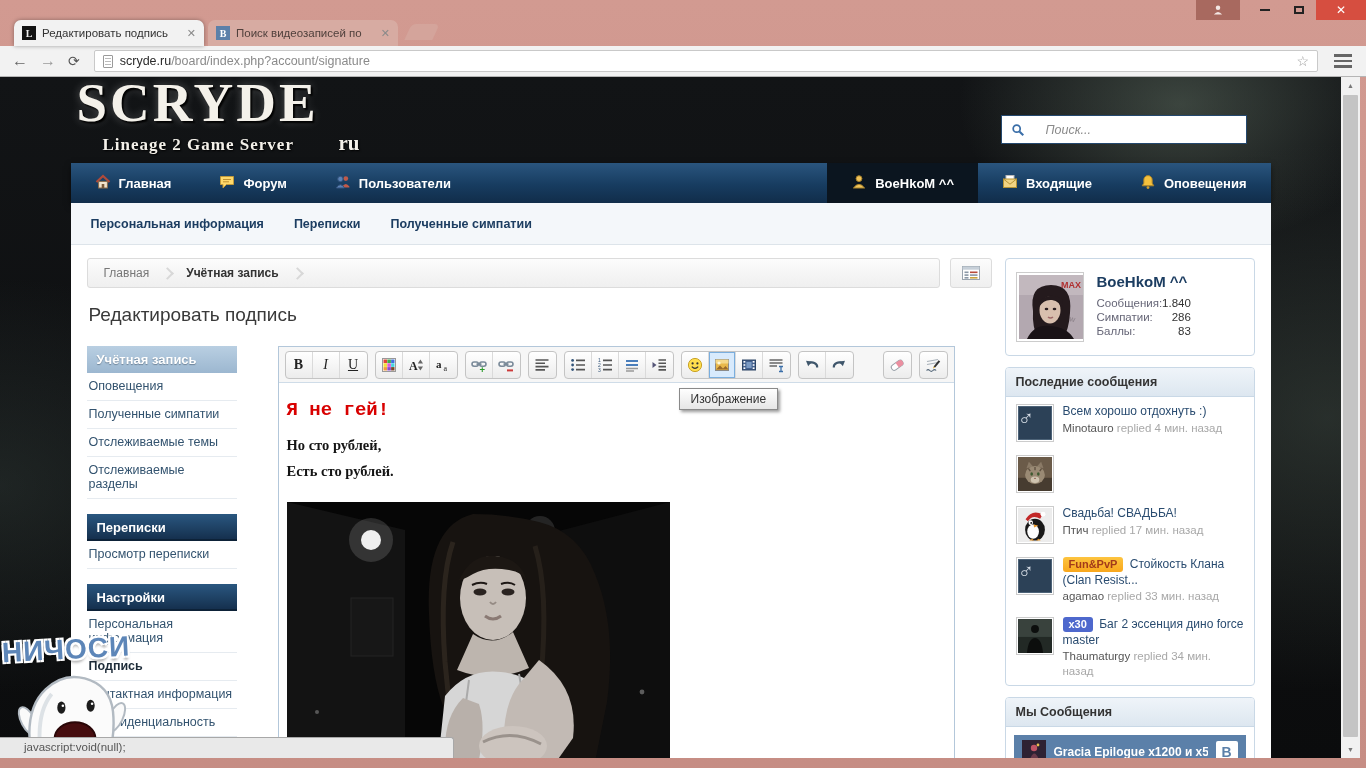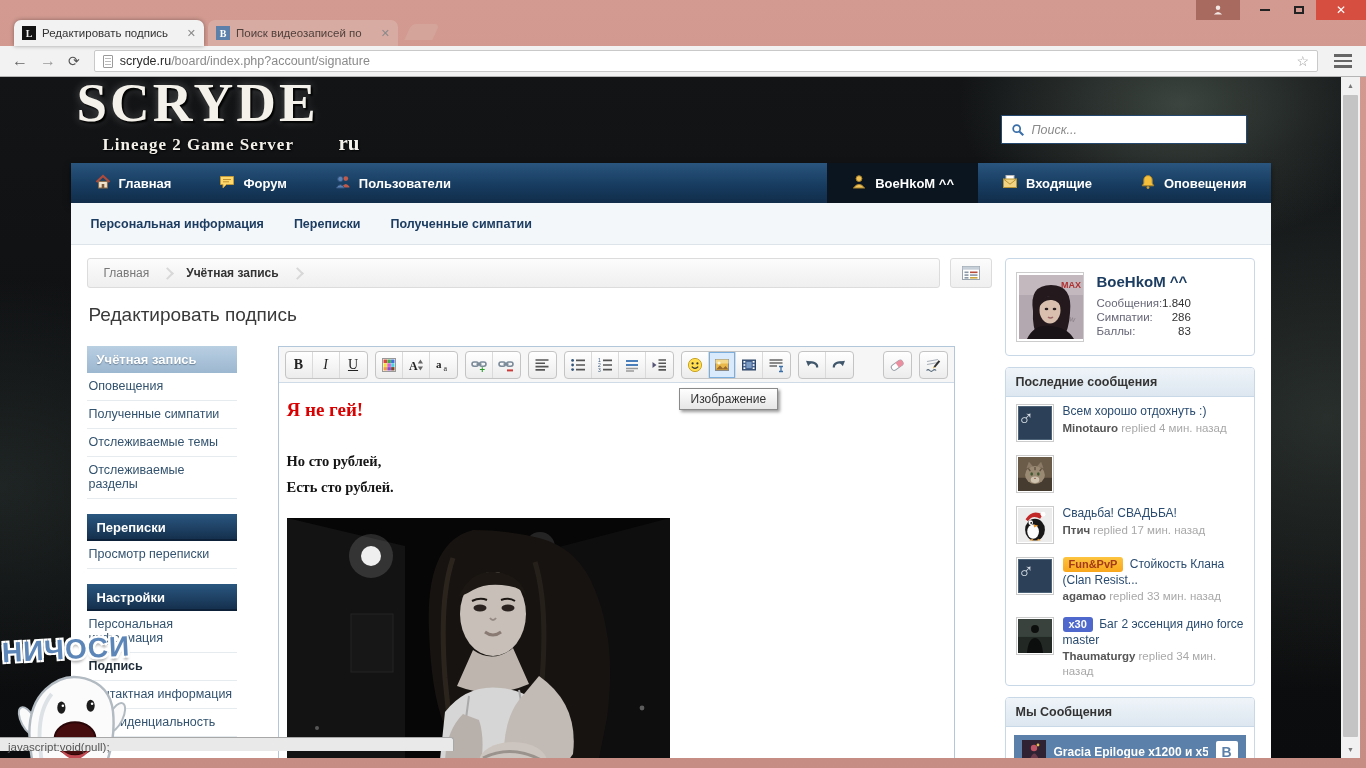--- a/index.html
+++ b/index.html
@@ -64,21 +64,21 @@
   
   .banner { height:86px; position:relative; }
   .logo { position:absolute; left:6px; top:-2px; color:#f4f1ea; }
   .logo-main { font-family:"Liberation Serif",serif; font-weight:bold; font-size:55px; line-height:56px; letter-spacing:3px;
                text-shadow:2px 2px 2px #000, 0 0 10px rgba(255,255,255,.28); }
   .logo-sub { font-family:"Liberation Serif",serif; font-weight:bold; font-size:17px; margin:-6px 0 0 26px;
               letter-spacing:1px; text-shadow:1px 1px 2px #000; display:inline-block; }
   .logo-suffix { font-family:"Liberation Serif",serif; font-weight:bold; font-size:21px; margin-left:40px;
                  text-shadow:1px 1px 2px #000; }
   .searchbox { position:absolute; right:24px; top:38px; width:246px; height:29px; background:#fff;
-               border:1px solid #24486e; display:flex; align-items:center; padding:0 9px; gap:7px; }
+               border:1px solid #24486e; display:flex; align-items:center; padding:0 9px; gap:21px; }
   .searchbox svg { width:14px; height:14px; flex:none; }
   .searchbox input { border:none; outline:none; flex:1; font-style:italic; font-size:12.5px; color:#555;
                      font-family:"Liberation Sans",sans-serif; }
   .searchbox input::placeholder { color:#8a8a8a; }
 
   
   .navbar { height:40px; background:linear-gradient(#2a557e,#173c60 55%,#112d4a); display:flex; align-items:stretch;
             color:#fff; font-weight:bold; font-size:13px; box-shadow:0 3px 6px rgba(0,0,0,.5); }
   .nav-item { display:flex; align-items:center; gap:8px; padding:0 24px; white-space:nowrap; }
   .nav-item svg { width:16px; height:16px; }
@@ -121,21 +121,21 @@
   .tb-btn { width:27px; height:26px; display:flex; align-items:center; justify-content:center; border-right:1px solid #dadada; }
   .tb-btn:last-child { border-right:none; }
   .tb-btn svg { width:16px; height:16px; }
   .tb-btn.active { background:#d8eafc; box-shadow:inset 0 0 0 1px #7aaede; }
   .tb-right { margin-left:auto; display:flex; gap:7px; }
   .tb-text { font-family:"Liberation Serif",serif; font-size:14px; color:#222; }
   .tooltip { position:absolute; left:400px; top:41px; background:linear-gradient(#fefefe,#e6e6e6);
              border:1px solid #8a8a8a; box-shadow:2px 2px 3px rgba(0,0,0,.4); padding:3px 11px;
              font-size:12px; color:#333; white-space:nowrap; z-index:8; }
   .ed-content { padding:12px 8px; min-height:420px; }
-  .sig-heading { font-family:Liberation Serif, serif; color:#d80000; font-size:19px; font-weight:bold; margin:4px 0 32px; }
+  .sig-heading { font-family:Liberation Mono, monospace; color:#d80000; font-size:19px; font-weight:bold; margin:4px 0 16px; }
   .sig-line { font-family:"Liberation Serif",serif; font-weight:bold; font-size:14.5px; color:#151515; margin:9px 0; }
   .sig-photo { display:block; margin-top:22px; width:383px; height:270px; }
 
   
   .rightcol { position:absolute; top:13px; right:16px; width:250px; }
   .box { border:1px solid #c9d8e6; border-radius:4px; background:#fff; margin-bottom:11px; overflow:hidden; }
   .box-header { background:linear-gradient(#eff4f9,#dde7f0); border-bottom:1px solid #c9d8e6; padding:7px 10px;
                 font-weight:bold; font-size:12.5px; color:#333; }
   .profile-box { padding:13px 10px; display:flex; gap:13px; }
   .avatar-big { width:68px; height:70px; border:1px solid #ccc; background:#fff; padding:2px; flex:none; }
@@ -145,41 +145,41 @@
   .stat-value { margin-left:auto; color:#333;text-align:center; }
 
   .recent-item { display:flex; gap:9px; padding:7px 10px 6px; }
   .av36 { width:38px; height:38px; border:1px solid #ccc; background:#fff; padding:1px; flex:none; }
   .av36 svg, .av36 .av-male { width:34px; height:34px; display:block; }
   .av-male { background:#2c4157; color:#d7dee6; display:flex; align-items:center; justify-content:center;
              font-size:22px; box-shadow:inset 0 0 0 1px #4d6378; }
   .msg-body { font-size:12px; line-height:1.3; min-width:0; }
   .msg-title { color:#2a4c70; }
   .msg-meta { color:#a8a8a8; font-size:11.5px; margin-top:1px; }
-  .msg-user { font-weight:bold; color:#555; }
+  .msg-user { font-weight:normal; color:#555; }
   .badge { display:inline-block; border-radius:3px; padding:0 6px 1px; font-size:11px; font-weight:bold; margin-right:3px; }
   .badge-orange { background:linear-gradient(#fdc43f,#f9a71c); color:#a33a1a; }
   .badge-blue { background:#4e68cd; color:#fff; }
 
   .vk-bar { margin:8px 8px 0; height:34px; background:#5b80a9; display:flex; align-items:center; gap:8px;
             padding:0 8px; color:#fff; font-weight:bold; font-size:12px; }
   .vk-bar .gname { white-space:nowrap; overflow:hidden; flex:1; }
   .vk-avatar { width:24px; height:24px; flex:none; }
   .vk-logo { width:22px; height:22px; background:#fff; color:#5b80a9; border-radius:2px; display:flex;
              align-items:center; justify-content:center; font-weight:bold; font-size:14px; flex:none; }
 
   
   .meme { position:absolute; left:2px; top:556px; z-index:40; width:160px; pointer-events:none; }
   .meme-text { font-size:28px; font-weight:bold; color:#5d86b8; letter-spacing:1px; transform:rotate(-3deg);
                text-shadow:-2px -2px 0 #fff, 2px -2px 0 #fff, -2px 2px 0 #fff, 2px 2px 0 #fff, 0 4px 3px rgba(0,0,0,.35); }
   .meme svg { width:148px; height:112px; margin-top:-8px; }
 
-  .statusbar { position:absolute; left:0; top:737px; width:454px; height:14px; background:#e9e9e9;
+  .statusbar { position:absolute; left:0; top:737px; width:454px; height:21px; background:#e9e9e9;
                border:1px solid #a8a8a8; border-left:none; border-bottom:none; border-top-right-radius:3px;
-               font-size:11.5px; color:#555; line-height:19px; padding-left:8px; z-index:50; }
+               font-size:11.5px; color:#555; line-height:19px; padding-left:24px; z-index:50; }
 </style>
 </head>
 <body>
 
 <div class="window">
 
   <div class="winbtns">
     <div class="winbtn btn-profile">
       <svg width="12" height="12" viewBox="0 0 16 16">
           <circle cx="8" cy="5" r="3" fill="#f3e7e4"></circle>

